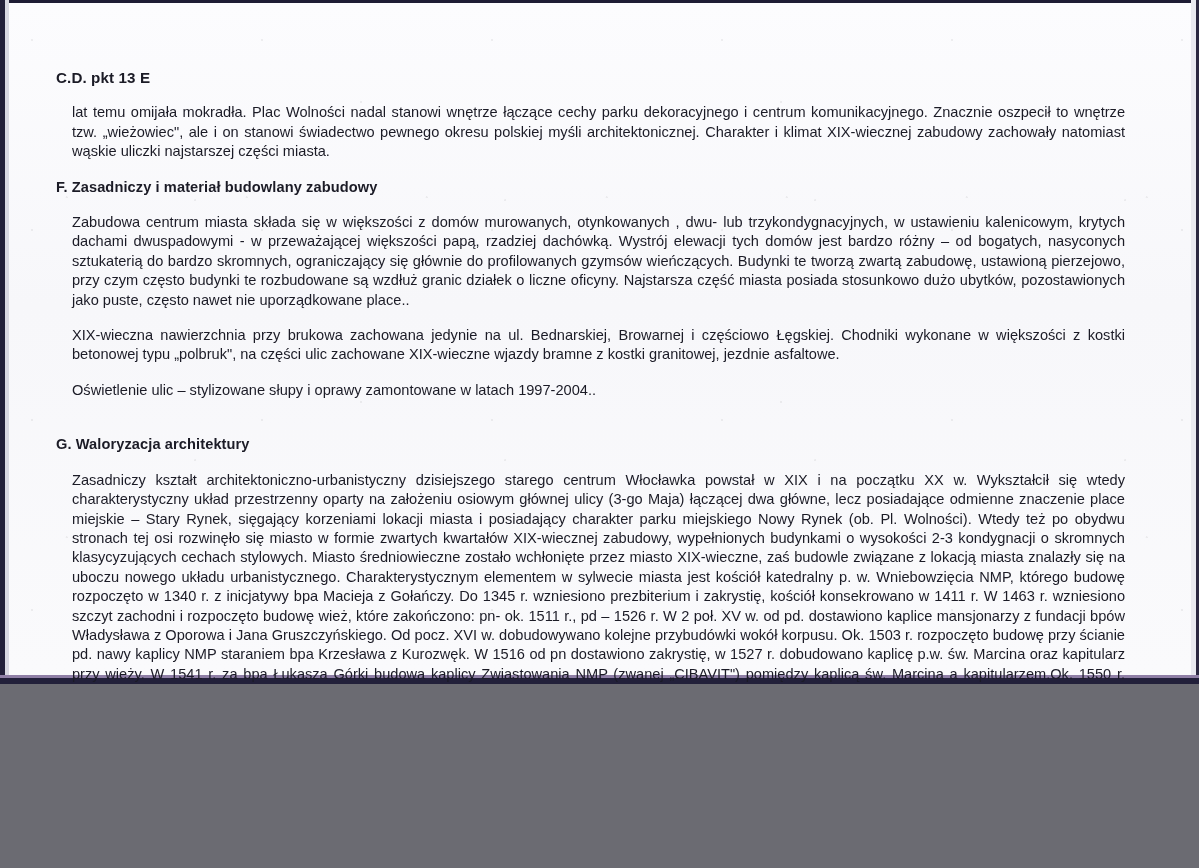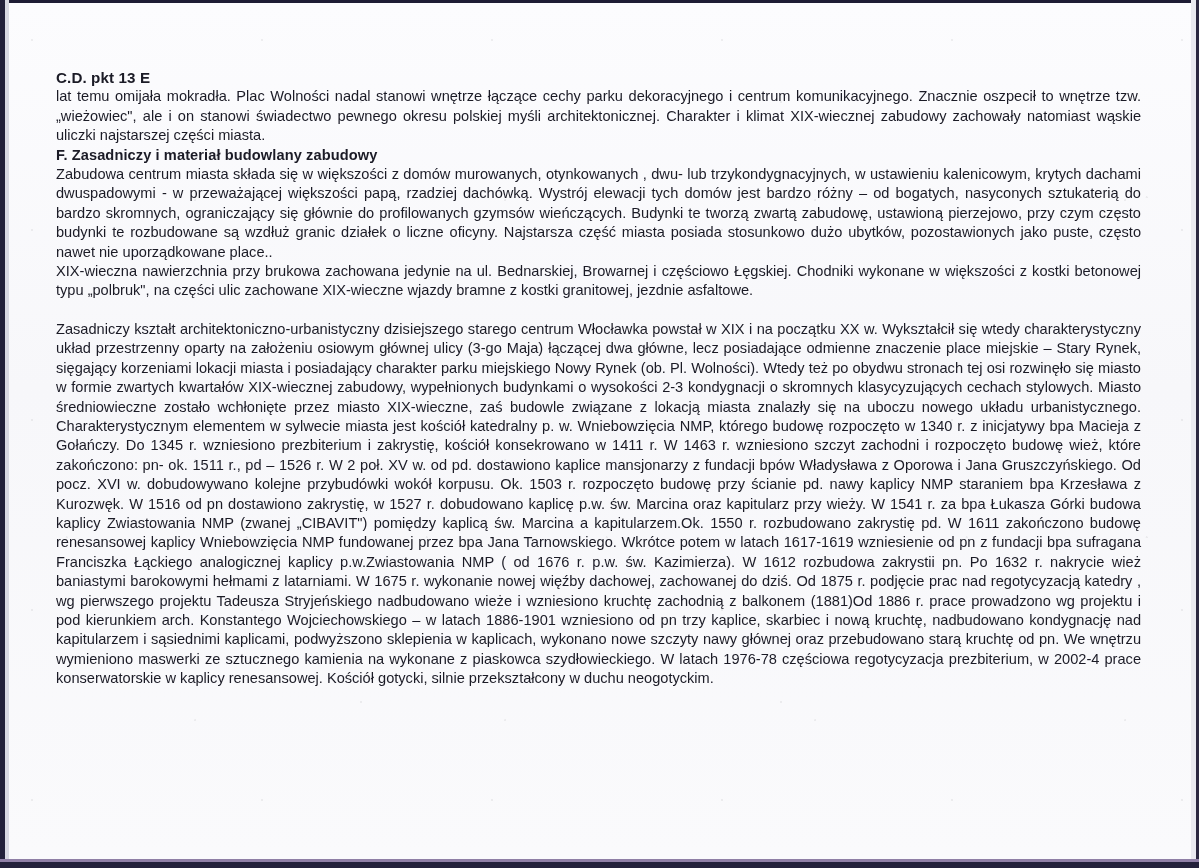--- a/index.html
+++ b/index.html
@@ -4,21 +4,21 @@
 <title>Scanned document page</title>
 <style>
   html, body {
     margin: 0;
     padding: 0;
     background: #6b6b72;
   }
   #page {
     position: relative;
     width: 1199px;
-    height: 868px;
+    height: 684px;
     margin: 0 auto;
     background: #ef4444;
     overflow: hidden;
     box-sizing: border-box;
   }
   
   .edge {
     position: absolute;
     pointer-events: none;
   }
@@ -53,21 +53,21 @@
   }
 
   .head {
     font-weight: bold;
     text-align: left;
     letter-spacing: 0.1px;
   }
   .head-title { font-size: 15.2px; }
 
   p.para {
-    margin: 0;
+    margin: 16px;
     text-align: justify;
     text-justify: inter-word;
   }
   p.para.left { text-align: left; }
   .gap-md { height: 19px; }
 
   b, strong { font-weight: normal; }
 
   
   .speckle {
@@ -103,23 +103,25 @@
     <div class="head head-title">C.D. pkt 13 E</div>
 
     <p class="para">lat temu omijała mokradła. Plac Wolności nadal stanowi wnętrze łączące cechy parku dekoracyjnego i centrum komunikacyjnego. Znacznie oszpecił to wnętrze tzw. „wieżowiec", ale i on stanowi świadectwo pewnego okresu polskiej myśli architektonicznej. Charakter i klimat XIX-wiecznej zabudowy zachowały natomiast wąskie uliczki najstarszej części miasta.</p>
 
     <div class="head">F.  Zasadniczy i materiał budowlany zabudowy</div>
 
     <p class="para">Zabudowa centrum miasta składa się w większości z domów murowanych, otynkowanych , dwu- lub trzykondygnacyjnych, w ustawieniu kalenicowym, krytych dachami dwuspadowymi - w przeważającej większości papą, rzadziej dachówką. Wystrój elewacji tych domów jest bardzo różny – od bogatych, nasyconych sztukaterią do bardzo  skromnych,  ograniczający się głównie do profilowanych gzymsów wieńczących.   Budynki te tworzą zwartą zabudowę, ustawioną pierzejowo, przy czym często budynki te rozbudowane są wzdłuż granic działek o liczne oficyny. Najstarsza część miasta posiada stosunkowo dużo ubytków, pozostawionych jako puste, często nawet nie uporządkowane place..</p>
 
     <p class="para">XIX-wieczna nawierzchnia przy  brukowa zachowana jedynie na ul. Bednarskiej, Browarnej i częściowo Łęgskiej. Chodniki wykonane w większości z kostki betonowej typu „polbruk", na części ulic zachowane XIX-wieczne wjazdy bramne z kostki granitowej, jezdnie asfaltowe.</p>
 
+    <p class="para left"> Oświetlenie ulic – stylizowane słupy i oprawy zamontowane w latach 1997-2004..</p>
 
     <div class="gap-md"></div>
 
+    <div class="head">G. Waloryzacja architektury</div>
 
 
     <p class="para"><span>Zasadniczy kształt architektoniczno-urbanistyczny dzisiejszego starego centrum Włocławka powstał w XIX   i na początku XX w. Wykształcił się wtedy charakterystyczny układ przestrzenny oparty na założeniu osiowym głównej ulicy (3-go Maja) łączącej dwa główne, lecz posiadające odmienne znaczenie place miejskie – Stary Rynek, sięgający korzeniami lokacji miasta i posiadający charakter parku miejskiego Nowy Rynek (ob. Pl. Wolności). Wtedy też po obydwu stronach  tej osi rozwinęło się miasto w formie zwartych kwartałów XIX-wiecznej zabudowy, wypełnionych budynkami o wysokości 2-3 kondygnacji o skromnych klasycyzujących cechach stylowych. Miasto średniowieczne zostało wchłonięte przez miasto XIX-wieczne, zaś budowle związane z lokacją miasta znalazły się na uboczu nowego układu urbanistycznego. Charakterystycznym elementem w sylwecie miasta jest </span><b>kościół katedralny p. w. Wniebowzięcia NMP</b><span>, którego budowę rozpoczęto w 1340 r. z inicjatywy bpa Macieja z Gołańczy. Do 1345 r. wzniesiono prezbiterium i zakrystię, kościół konsekrowano w 1411 r. W 1463 r. wzniesiono szczyt zachodni i rozpoczęto budowę wież, które zakończono: pn- ok. 1511 r., pd – 1526 r. W 2 poł. XV w. od pd. dostawiono kaplice mansjonarzy z fundacji bpów Władysława z Oporowa i Jana Gruszczyńskiego. Od pocz. XVI w. dobudowywano kolejne przybudówki wokół korpusu. Ok. 1503 r. rozpoczęto budowę przy ścianie pd. nawy kaplicy NMP staraniem bpa Krzesława z Kurozwęk. W 1516 od pn dostawiono zakrystię, w 1527 r. dobudowano kaplicę p.w. św. Marcina oraz kapitularz przy wieży. W 1541 r. za bpa Łukasza Górki budowa kaplicy Zwiastowania NMP (zwanej „CIBAVIT") pomiędzy kaplicą św. Marcina a kapitularzem.Ok. 1550 r. rozbudowano zakrystię pd. W 1611 zakończono budowę renesansowej kaplicy Wniebowzięcia NMP fundowanej przez bpa Jana Tarnowskiego. Wkrótce potem w latach 1617-1619 wzniesienie od pn z fundacji bpa sufragana Franciszka Łąckiego analogicznej kaplicy p.w.Zwiastowania NMP ( od 1676 r. p.w. św. Kazimierza). W 1612 rozbudowa zakrystii pn. Po 1632 r. nakrycie wież baniastymi barokowymi hełmami z latarniami. W 1675 r. wykonanie nowej więźby dachowej, zachowanej do dziś. Od 1875 r. podjęcie prac nad regotycyzacją katedry , wg pierwszego projektu Tadeusza Stryjeńskiego nadbudowano wieże i wzniesiono kruchtę zachodnią z balkonem (1881)Od 1886 r. prace prowadzono wg projektu i pod kierunkiem arch. Konstantego Wojciechowskiego – w latach 1886-1901 wzniesiono od pn trzy kaplice, skarbiec i nową kruchtę, nadbudowano kondygnację nad kapitularzem i sąsiednimi kaplicami, podwyższono sklepienia w kaplicach, wykonano nowe szczyty nawy głównej oraz przebudowano starą kruchtę od pn. We wnętrzu wymieniono maswerki ze sztucznego kamienia na wykonane z piaskowca  szydłowieckiego.  W latach 1976-78 częściowa regotycyzacja prezbiterium, w 2002-4 prace konserwatorskie w kaplicy renesansowej. Kościół gotycki, silnie przekształcony w duchu neogotyckim.</span></p>
 
   </div>
 
   <div class="speckle"></div>
 
 </div>
 

